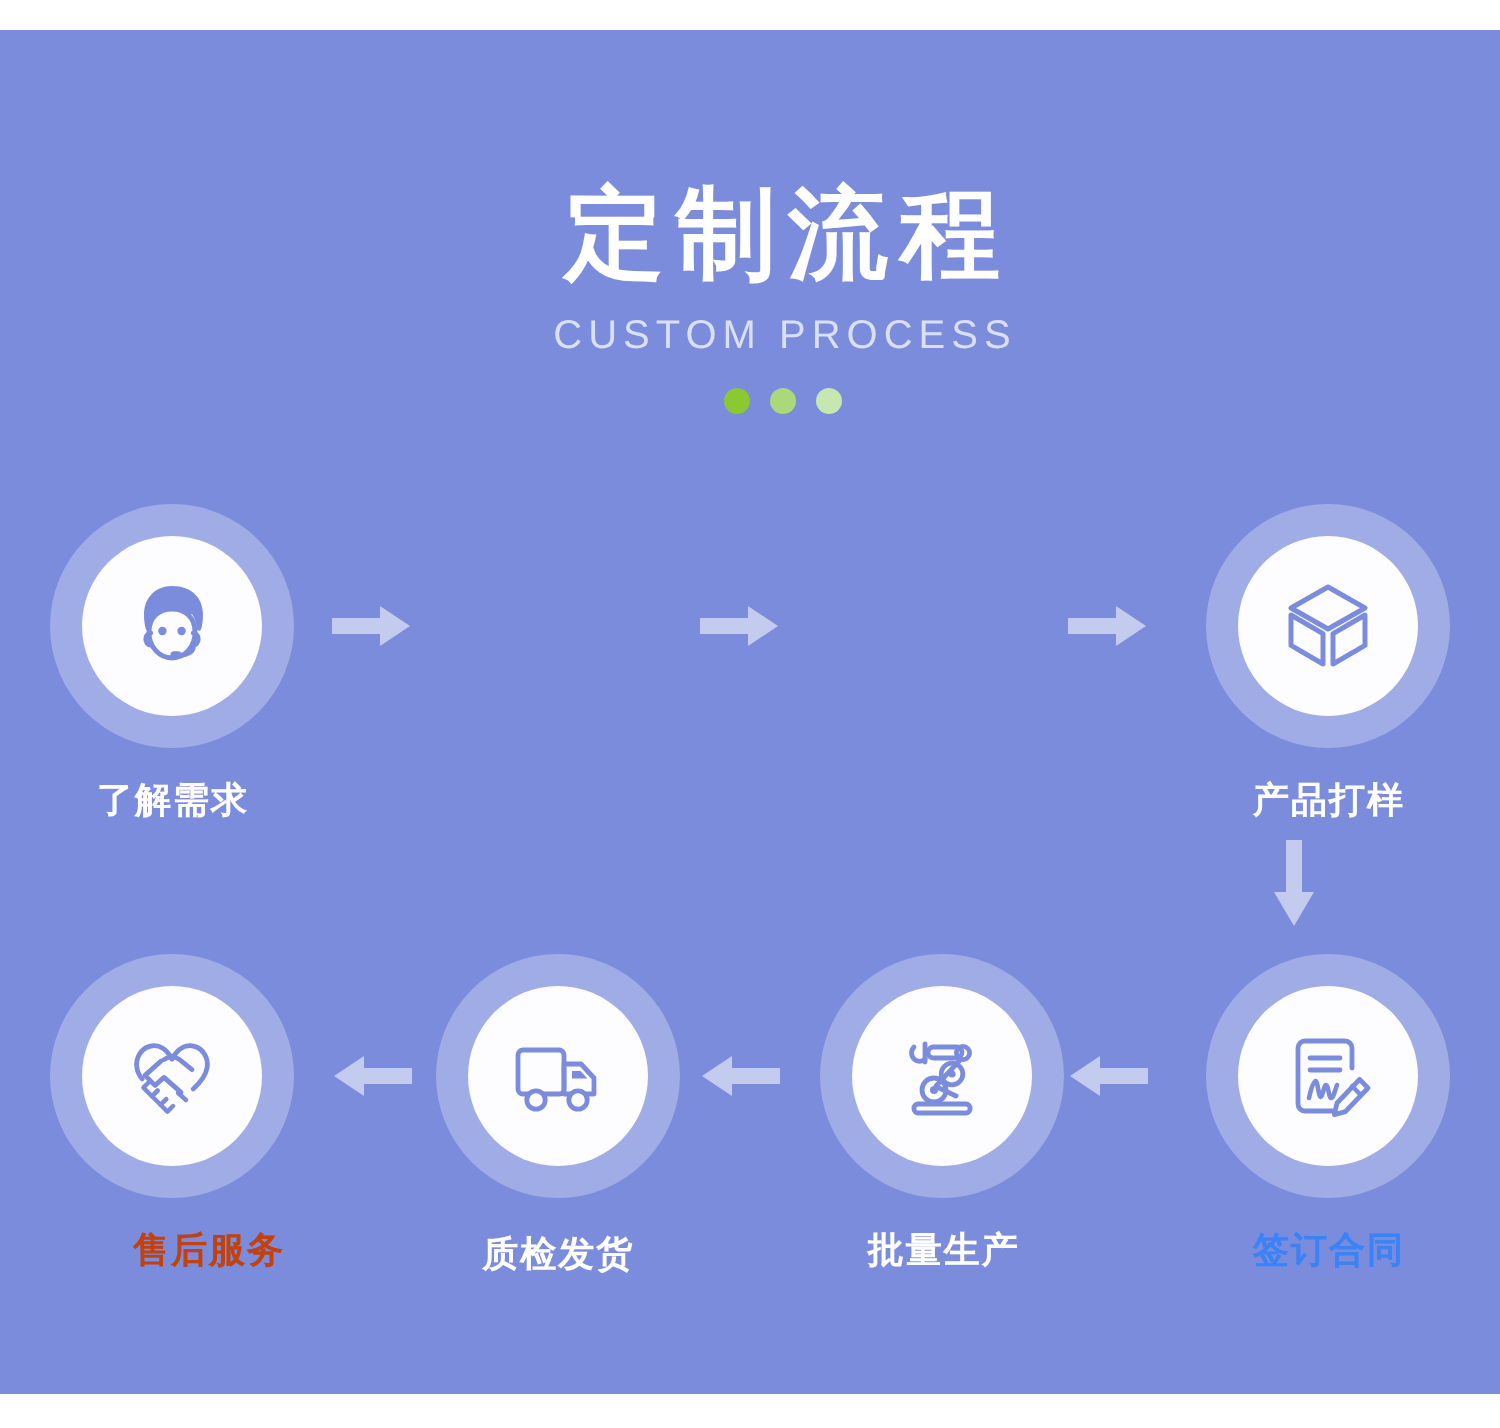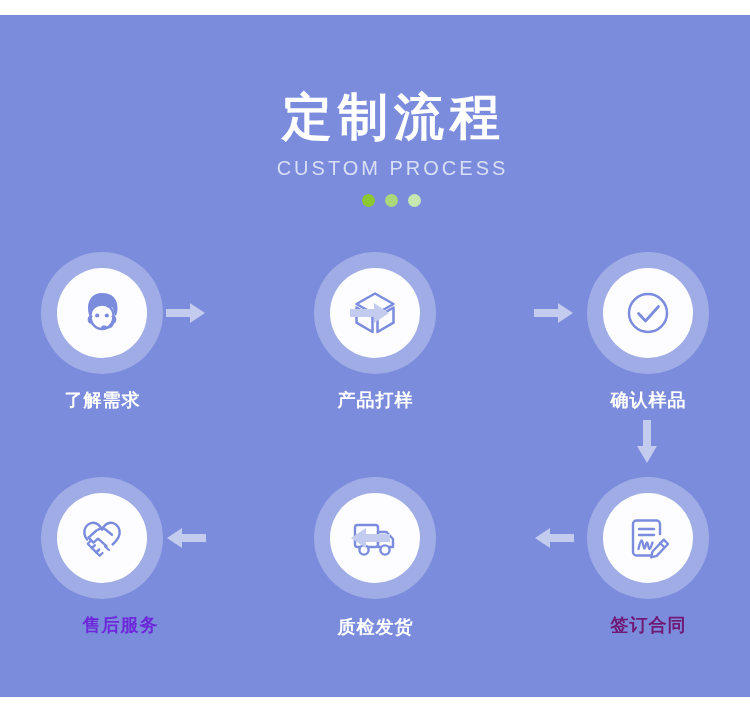--- a/index.html
+++ b/index.html
@@ -67,21 +67,21 @@
   .flow {
     position: absolute;
     left: 0;
     top: 252px;
     width: 750px;
   }
   .row {
     position: relative;
     display: flex;
     justify-content: space-between;
-    padding: 0 28px;
+    padding: 0 12px;
     box-sizing: border-box;
   }
   .row-2 {
     margin-top: 65px;
   }
   .step {
     width: 148px;
     display: flex;
     flex-direction: column;
     align-items: center;
@@ -182,31 +182,20 @@
             <svg class="icon-svg" width="56" height="56" viewBox="0 0 56 56">
               <path d="M28 8.5L46.5 19 28 29.5 9.5 19z" fill="none" stroke="#7b8cdd" stroke-width="2.5" stroke-linejoin="round"></path>
               <path d="M9.5 22.5v15.2L25.5 47V31.8z" fill="none" stroke="#7b8cdd" stroke-width="2.5" stroke-linejoin="round"></path>
               <path d="M46.5 22.5v15.2L30.5 47V31.8z" fill="none" stroke="#7b8cdd" stroke-width="2.5" stroke-linejoin="round"></path>
             </svg>
           </div>
         </div>
         <div class="step-label" style="color: rgb(255, 255, 255);">产品打样</div>
       </div>
 
-      <div class="step">
-        <div class="circle-outer" style="background: rgba(255, 255, 255, 0.28);">
-          <div class="circle-inner" style="background: rgb(253, 253, 255);">
-            <svg class="icon-svg" width="56" height="56" viewBox="0 0 56 56">
-              <circle cx="28" cy="28" r="19" fill="none" stroke="#7b8cdd" stroke-width="2.5"></circle>
-              <path d="M18.5 28.5l7 7.5 13-14.5" fill="none" stroke="#7b8cdd" stroke-width="2.8" stroke-linecap="round" stroke-linejoin="round"></path>
-            </svg>
-          </div>
-        </div>
-        <div class="step-label" style="color: rgb(255, 255, 255);">确认样品</div>
-      </div>
 
       <svg class="arrow-h a1" viewBox="0 0 40 26">
         <path class="arrow-shape" d="M0 9h24V3l15 10-15 10v-6H0z" fill="#c3cbee"></path>
       </svg>
       <svg class="arrow-h a2" viewBox="0 0 40 26">
         <path class="arrow-shape" d="M0 9h24V3l15 10-15 10v-6H0z" fill="#c3cbee"></path>
       </svg>
       <svg class="arrow-h a3" viewBox="0 0 40 26">
         <path class="arrow-shape" d="M0 9h24V3l15 10-15 10v-6H0z" fill="#c3cbee"></path>
       </svg>
@@ -226,53 +215,74 @@
               <path d="M28 19.5c3-5.5 7.2-7.5 11.2-6.3 4.4 1.3 7 5.6 6.4 10.3-.5 4-3.3 7.6-7 11" fill="none" stroke="#7b8cdd" stroke-width="2.4" stroke-linecap="round"></path>
               <path d="M22.5 20.5l-8 7.2 5 5 4.5-4 8.5 7.5" fill="none" stroke="#7b8cdd" stroke-width="2.4" stroke-linecap="round" stroke-linejoin="round"></path>
               <path d="M24 19.8c2.4-1.8 5.4-1.8 7.8 0l6.2 5" fill="none" stroke="#7b8cdd" stroke-width="2.4" stroke-linecap="round"></path>
               <path d="M16.5 31l-2.8 2.8 4.3 4.3 2.8-2.8" fill="none" stroke="#7b8cdd" stroke-width="2.2" stroke-linecap="round" stroke-linejoin="round"></path>
               <path d="M20.8 35.3L18 38.1l4.3 4.3 2.8-2.8" fill="none" stroke="#7b8cdd" stroke-width="2.2" stroke-linecap="round" stroke-linejoin="round"></path>
               <path d="M25.1 39.6l-2.8 2.8 3.4 3.4 2.8-2.8" fill="none" stroke="#7b8cdd" stroke-width="2.2" stroke-linecap="round" stroke-linejoin="round"></path>
               <path d="M31 36.5l4 3.5" fill="none" stroke="#7b8cdd" stroke-width="2.2" stroke-linecap="round"></path>
             </svg>
           </div>
         </div>
-        <div class="step-label" style="color: #6d28d9; margin-left: 36px;">售后服务</div>
+        <div class="step-label" style="color: #c2410c; margin-left: 36px;">售后服务</div>
       </div>
 
       <div class="step">
         <div class="circle-outer" style="background: rgba(255, 255, 255, 0.28);">
           <div class="circle-inner" style="background: rgb(253, 253, 255);">
             <svg class="icon-svg" width="56" height="56" viewBox="0 0 56 56">
               <rect x="8" y="15" width="23" height="22" rx="2.5" fill="none" stroke="#7b8cdd" stroke-width="2.4"></rect>
               <path d="M31 22h8.5l6.5 7v8H31z" fill="none" stroke="#7b8cdd" stroke-width="2.4" stroke-linejoin="round"></path>
               <path d="M35 25.5h4.3l3.4 3.8H35z" fill="#7b8cdd"></path>
               <circle cx="17" cy="40" r="4.6" fill="#fdfdff" stroke="#7b8cdd" stroke-width="2.4"></circle>
               <circle cx="38" cy="40" r="4.6" fill="#fdfdff" stroke="#7b8cdd" stroke-width="2.4"></circle>
             </svg>
           </div>
         </div>
         <div class="step-label" style="color: rgb(255, 255, 255); margin-top: 16px;">质检发货</div>
       </div>
 
+      <div class="step">
+        <div class="circle-outer" style="background: rgba(255, 255, 255, 0.28);">
+          <div class="circle-inner" style="background: rgb(253, 253, 255);">
+            <svg class="icon-svg" width="56" height="56" viewBox="0 0 56 56">
+              <path d="M14 13.5c-1.6 1.6-1.6 4.4 0 6 1.6 1.6 4 1.6 5.6 0" fill="none" stroke="#7b8cdd" stroke-width="2.4" stroke-linecap="round"></path>
+              <path d="M19.5 12v9" fill="none" stroke="#7b8cdd" stroke-width="2.4" stroke-linecap="round"></path>
+              <rect x="21" y="13.5" width="17" height="5.5" rx="2.7" fill="none" stroke="#7b8cdd" stroke-width="2.4"></rect>
+              <circle cx="38.5" cy="16.5" r="3.3" fill="none" stroke="#7b8cdd" stroke-width="2.4"></circle>
+              <path d="M37.5 19.5L25 33" fill="none" stroke="#7b8cdd" stroke-width="2.4" stroke-linecap="round"></path>
+              <circle cx="33" cy="27" r="5.4" fill="none" stroke="#7b8cdd" stroke-width="2.4"></circle>
+              <circle cx="33" cy="27" r="1.8" fill="#7b8cdd"></circle>
+              <path d="M25.5 33.5l9.5 4.5" fill="none" stroke="#7b8cdd" stroke-width="2.4" stroke-linecap="round"></path>
+              <circle cx="24" cy="35" r="6" fill="none" stroke="#7b8cdd" stroke-width="2.4"></circle>
+              <circle cx="24" cy="35" r="2" fill="#7b8cdd"></circle>
+              <rect x="14" y="42" width="28" height="4.5" rx="2" fill="none" stroke="#7b8cdd" stroke-width="2.4"></rect>
+              <path d="M24 41v1" fill="none" stroke="#7b8cdd" stroke-width="2.4"></path>
+            </svg>
+          </div>
+        </div>
+        <div class="step-label" style="color: rgb(255, 255, 255);">批量生产</div>
+      </div>
 
       <div class="step">
         <div class="circle-outer" style="background: rgba(255, 255, 255, 0.28);">
           <div class="circle-inner" style="background: rgb(253, 253, 255);">
             <svg class="icon-svg" width="56" height="56" viewBox="0 0 56 56">
               <path d="M40 24V14a3.5 3.5 0 0 0-3.5-3.5h-20A3.5 3.5 0 0 0 13 14v28a3.5 3.5 0 0 0 3.5 3.5h15" fill="none" stroke="#7b8cdd" stroke-width="2.4" stroke-linecap="round"></path>
               <line x1="19" y1="19" x2="34" y2="19" stroke="#7b8cdd" stroke-width="2.4" stroke-linecap="round"></line>
               <line x1="19" y1="25" x2="34" y2="25" stroke="#7b8cdd" stroke-width="2.4" stroke-linecap="round"></line>
               <path d="M18.5 39c1.2-5.5 2.3-8.5 3.3-8.5 1.1 0 1.4 8 2.6 8 1 0 1.5-6 2.6-6 1.2 0 1.3 6.5 2.6 6.5 1.1 0 1.8-3.5 2.9-6.5" fill="none" stroke="#7b8cdd" stroke-width="2.3" stroke-linecap="round" stroke-linejoin="round"></path>
               <path d="M32.5 41.5l11.3-11.8 4.2 4.3-11.3 11.8-5.5 1.5z" fill="#fdfdff" stroke="#7b8cdd" stroke-width="2.4" stroke-linejoin="round"></path>
               <line x1="40" y1="33" x2="44.2" y2="37.3" stroke="#7b8cdd" stroke-width="2.2" stroke-linecap="round"></line>
             </svg>
           </div>
         </div>
-        <div class="step-label" style="color: #701a75;">签订合同</div>
+        <div class="step-label" style="color: #3b82f6;">签订合同</div>
       </div>
 
       <svg class="arrow-h a1" viewBox="0 0 40 26">
         <path class="arrow-shape" d="M40 9H16V3L1 13l15 10v-6h24z" fill="#c3cbee"></path>
       </svg>
       <svg class="arrow-h a2" viewBox="0 0 40 26">
         <path class="arrow-shape" d="M40 9H16V3L1 13l15 10v-6h24z" fill="#c3cbee"></path>
       </svg>
       <svg class="arrow-h a3" viewBox="0 0 40 26">
         <path class="arrow-shape" d="M40 9H16V3L1 13l15 10v-6h24z" fill="#c3cbee"></path>

